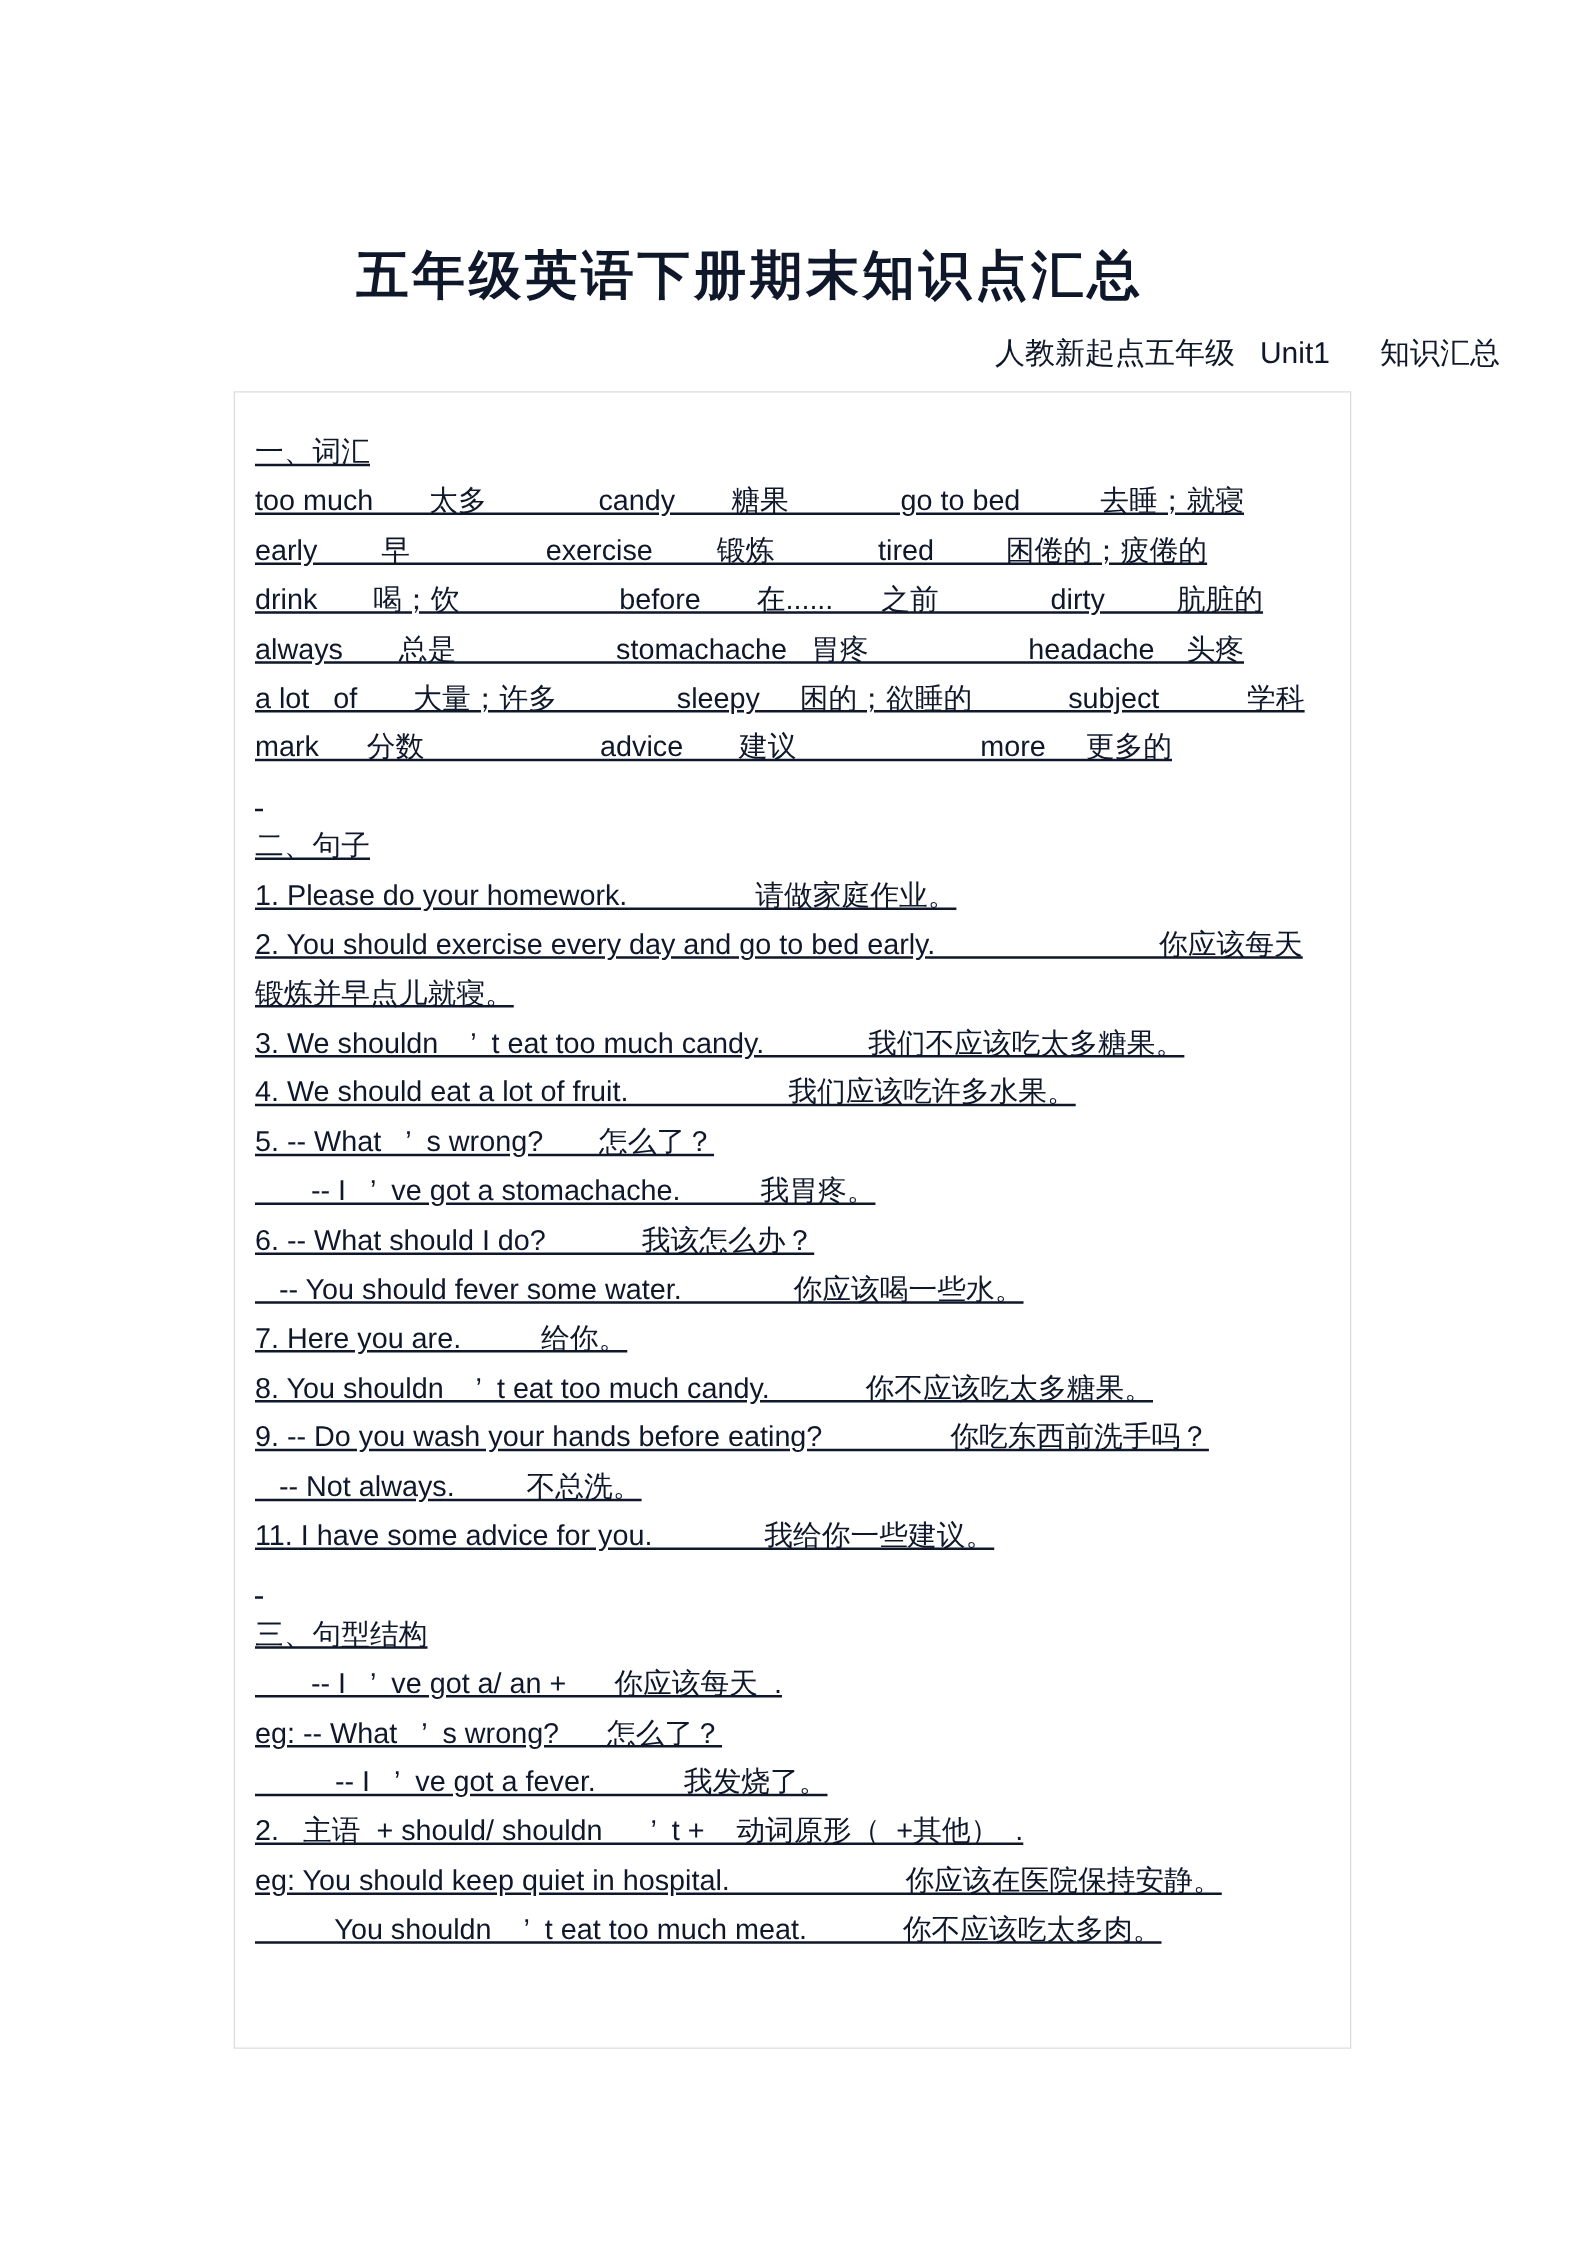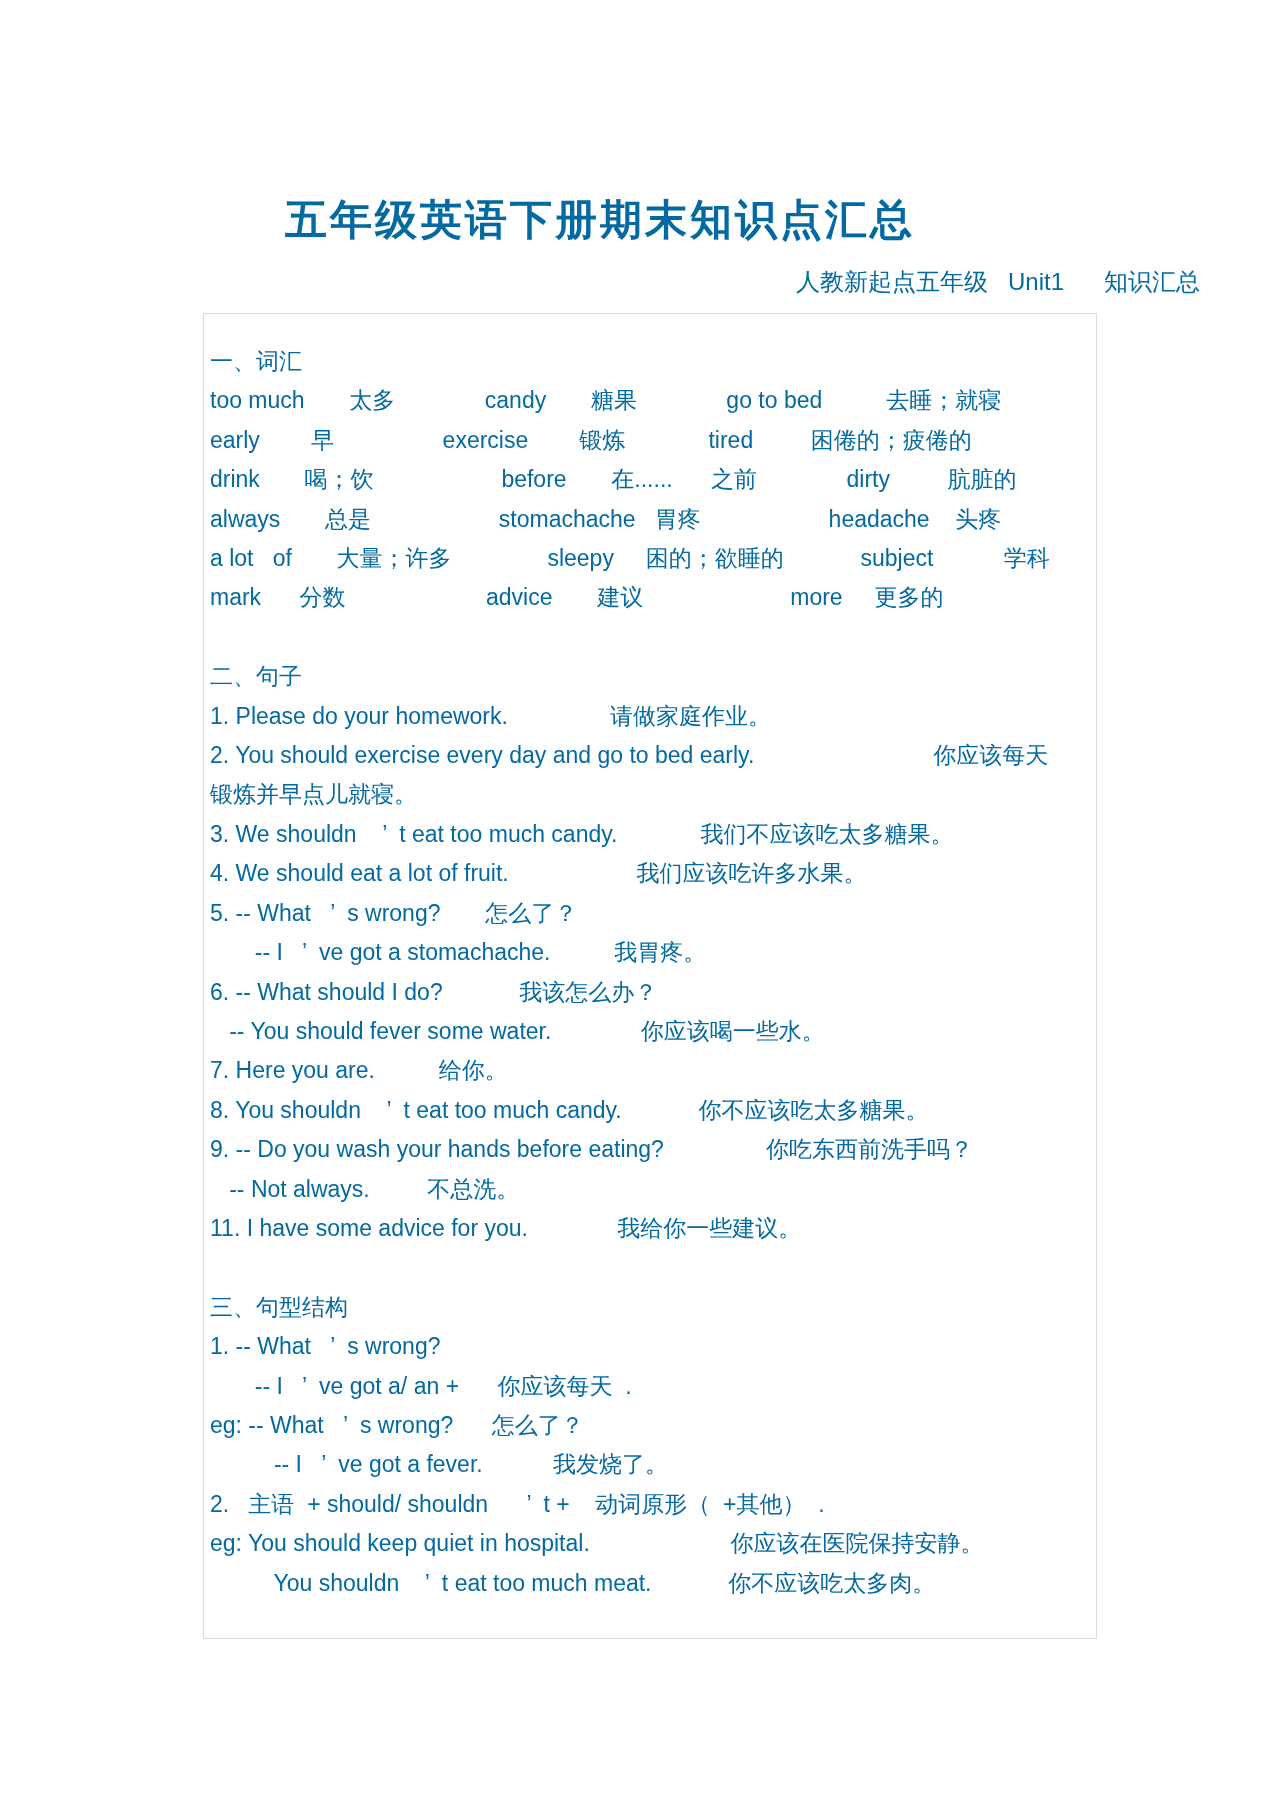--- a/index.html
+++ b/index.html
@@ -6,21 +6,21 @@
     margin: 0;
     padding: 0;
     background: #ffffff;
   }
   .page {
     position: relative;
     width: 1274px;
     height: 1804px;
     background: #ffffff;
     font-family: "Liberation Sans", "DejaVu Sans", sans-serif;
-    color: #0369a1;
+    color: #0f172a;
     overflow: hidden;
   }
   .doc-title {
     position: absolute;
     top: 164px;
     left: 0;
     width: 1200px;
     text-align: center;
     font-size: 42px;
     font-weight: bold;
@@ -33,27 +33,28 @@
     left: 0;
     width: 1200px;
     text-align: right;
     font-size: 24px;
     font-weight: normal;
     white-space: pre;
   }
   .content-box {
     position: absolute;
     top: 313px;
-    left: 203px;
+    left: 187px;
     width: 894px;
     height: 1326px;
     box-sizing: border-box;
     border: 1px solid #dcdcdc;
-    padding: 28px 4px 0 6px;
+    padding: 28px 4px 0 16px;
     overflow: hidden;
+    text-decoration: underline;
   }
   .content-box .line {
     margin: 0;
     padding: 0;
     font-size: 23px;
     line-height: 39.4px;
     white-space: pre;
   }
 </style>
 </head>
@@ -81,21 +82,20 @@
       <p class="line">       -- I   ’  ve got a stomachache.          我胃疼。</p>
       <p class="line">6. -- What should I do?            我该怎么办？</p>
       <p class="line">   -- You should fever some water.              你应该喝一些水。</p>
       <p class="line">7. Here you are.          给你。</p>
       <p class="line">8. You shouldn    ’  t eat too much candy.            你不应该吃太多糖果。</p>
       <p class="line">9. -- Do you wash your hands before eating?                你吃东西前洗手吗？</p>
       <p class="line">   -- Not always.         不总洗。</p>
       <p class="line">11. I have some advice for you.              我给你一些建议。</p>
       <p class="line">&nbsp;</p>
       <p class="line heading">三、句型结构</p>
-      <p class="line">1. -- What   ’  s wrong?</p>
       <p class="line">       -- I   ’  ve got a/ an +      你应该每天  .</p>
       <p class="line">eg: -- What   ’  s wrong?      怎么了？</p>
       <p class="line">          -- I   ’  ve got a fever.           我发烧了。</p>
       <p class="line">2.   主语  + should/ shouldn      ’  t +    动词原形（  +其他）  .</p>
       <p class="line">eg: You should keep quiet in hospital.                      你应该在医院保持安静。</p>
       <p class="line">          You shouldn    ’  t eat too much meat.            你不应该吃太多肉。</p>
     </div>
 </div>
 
 </body></html>

